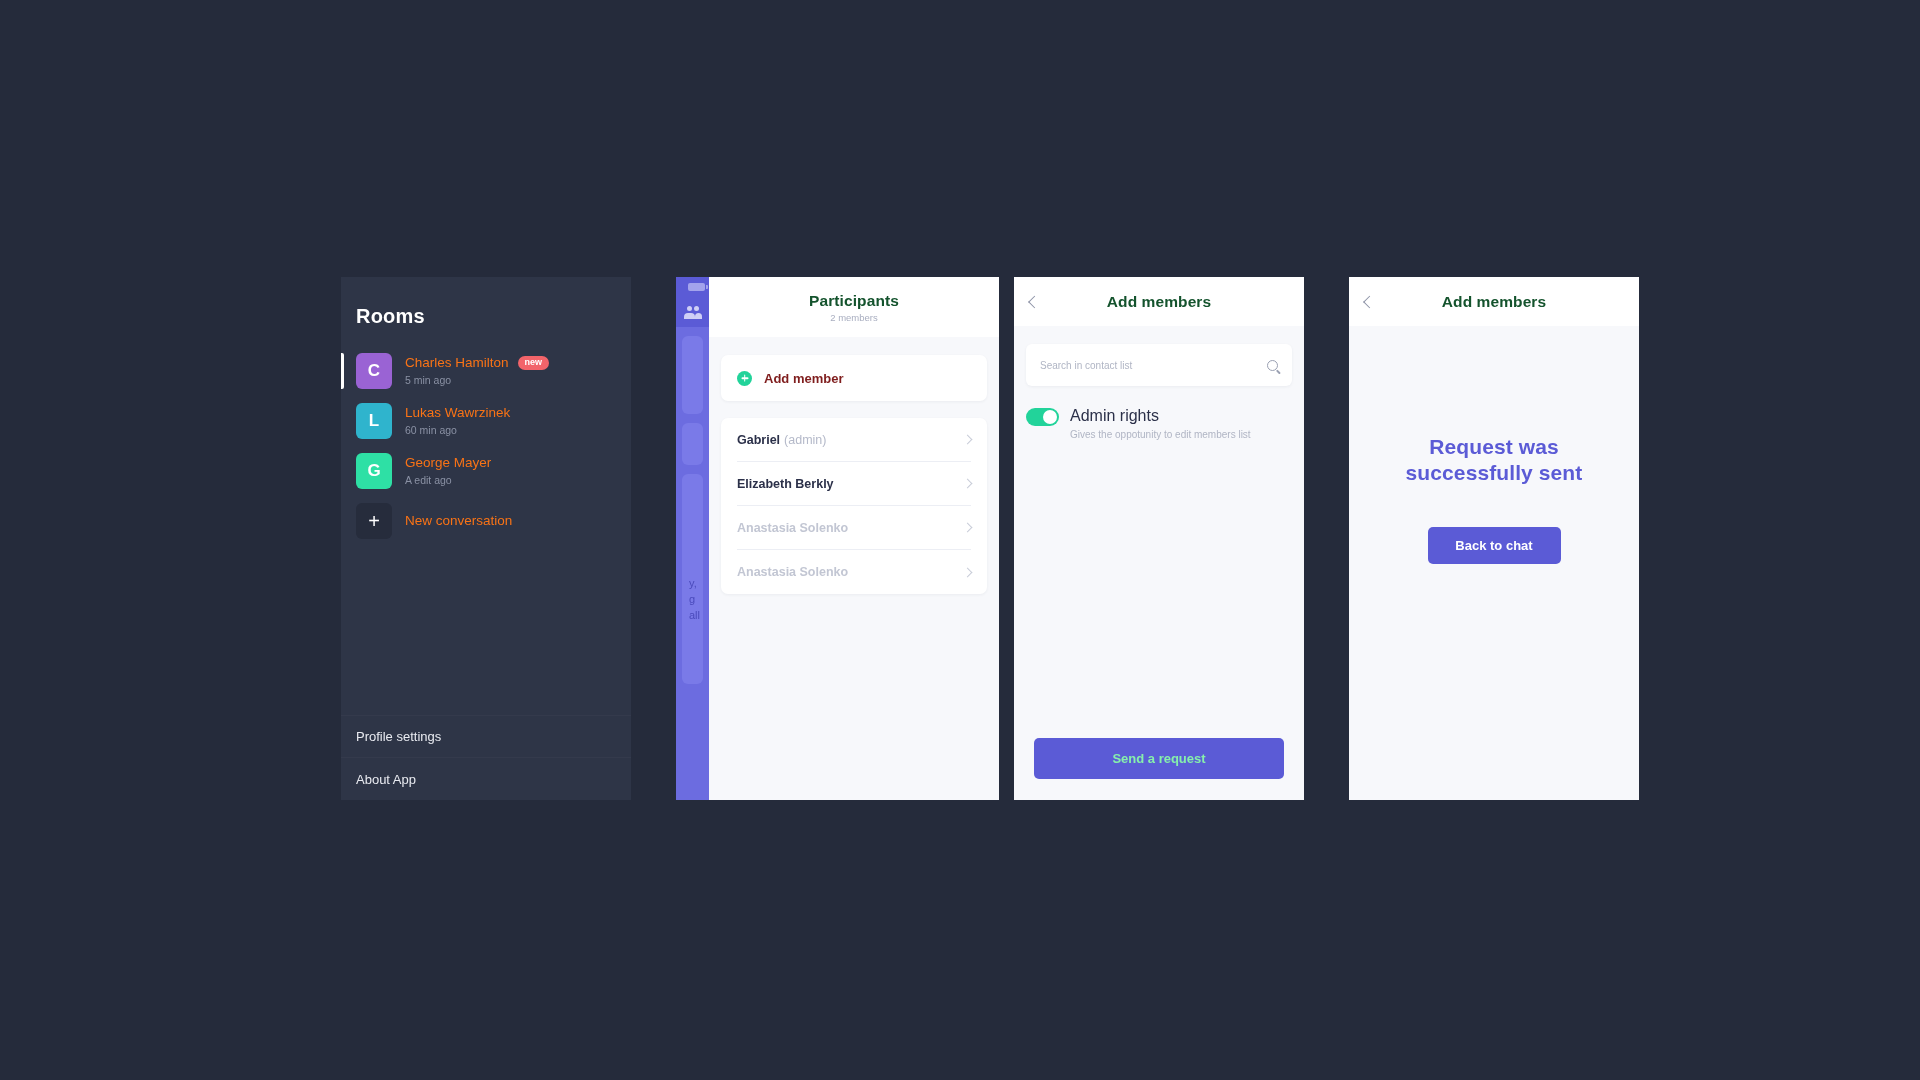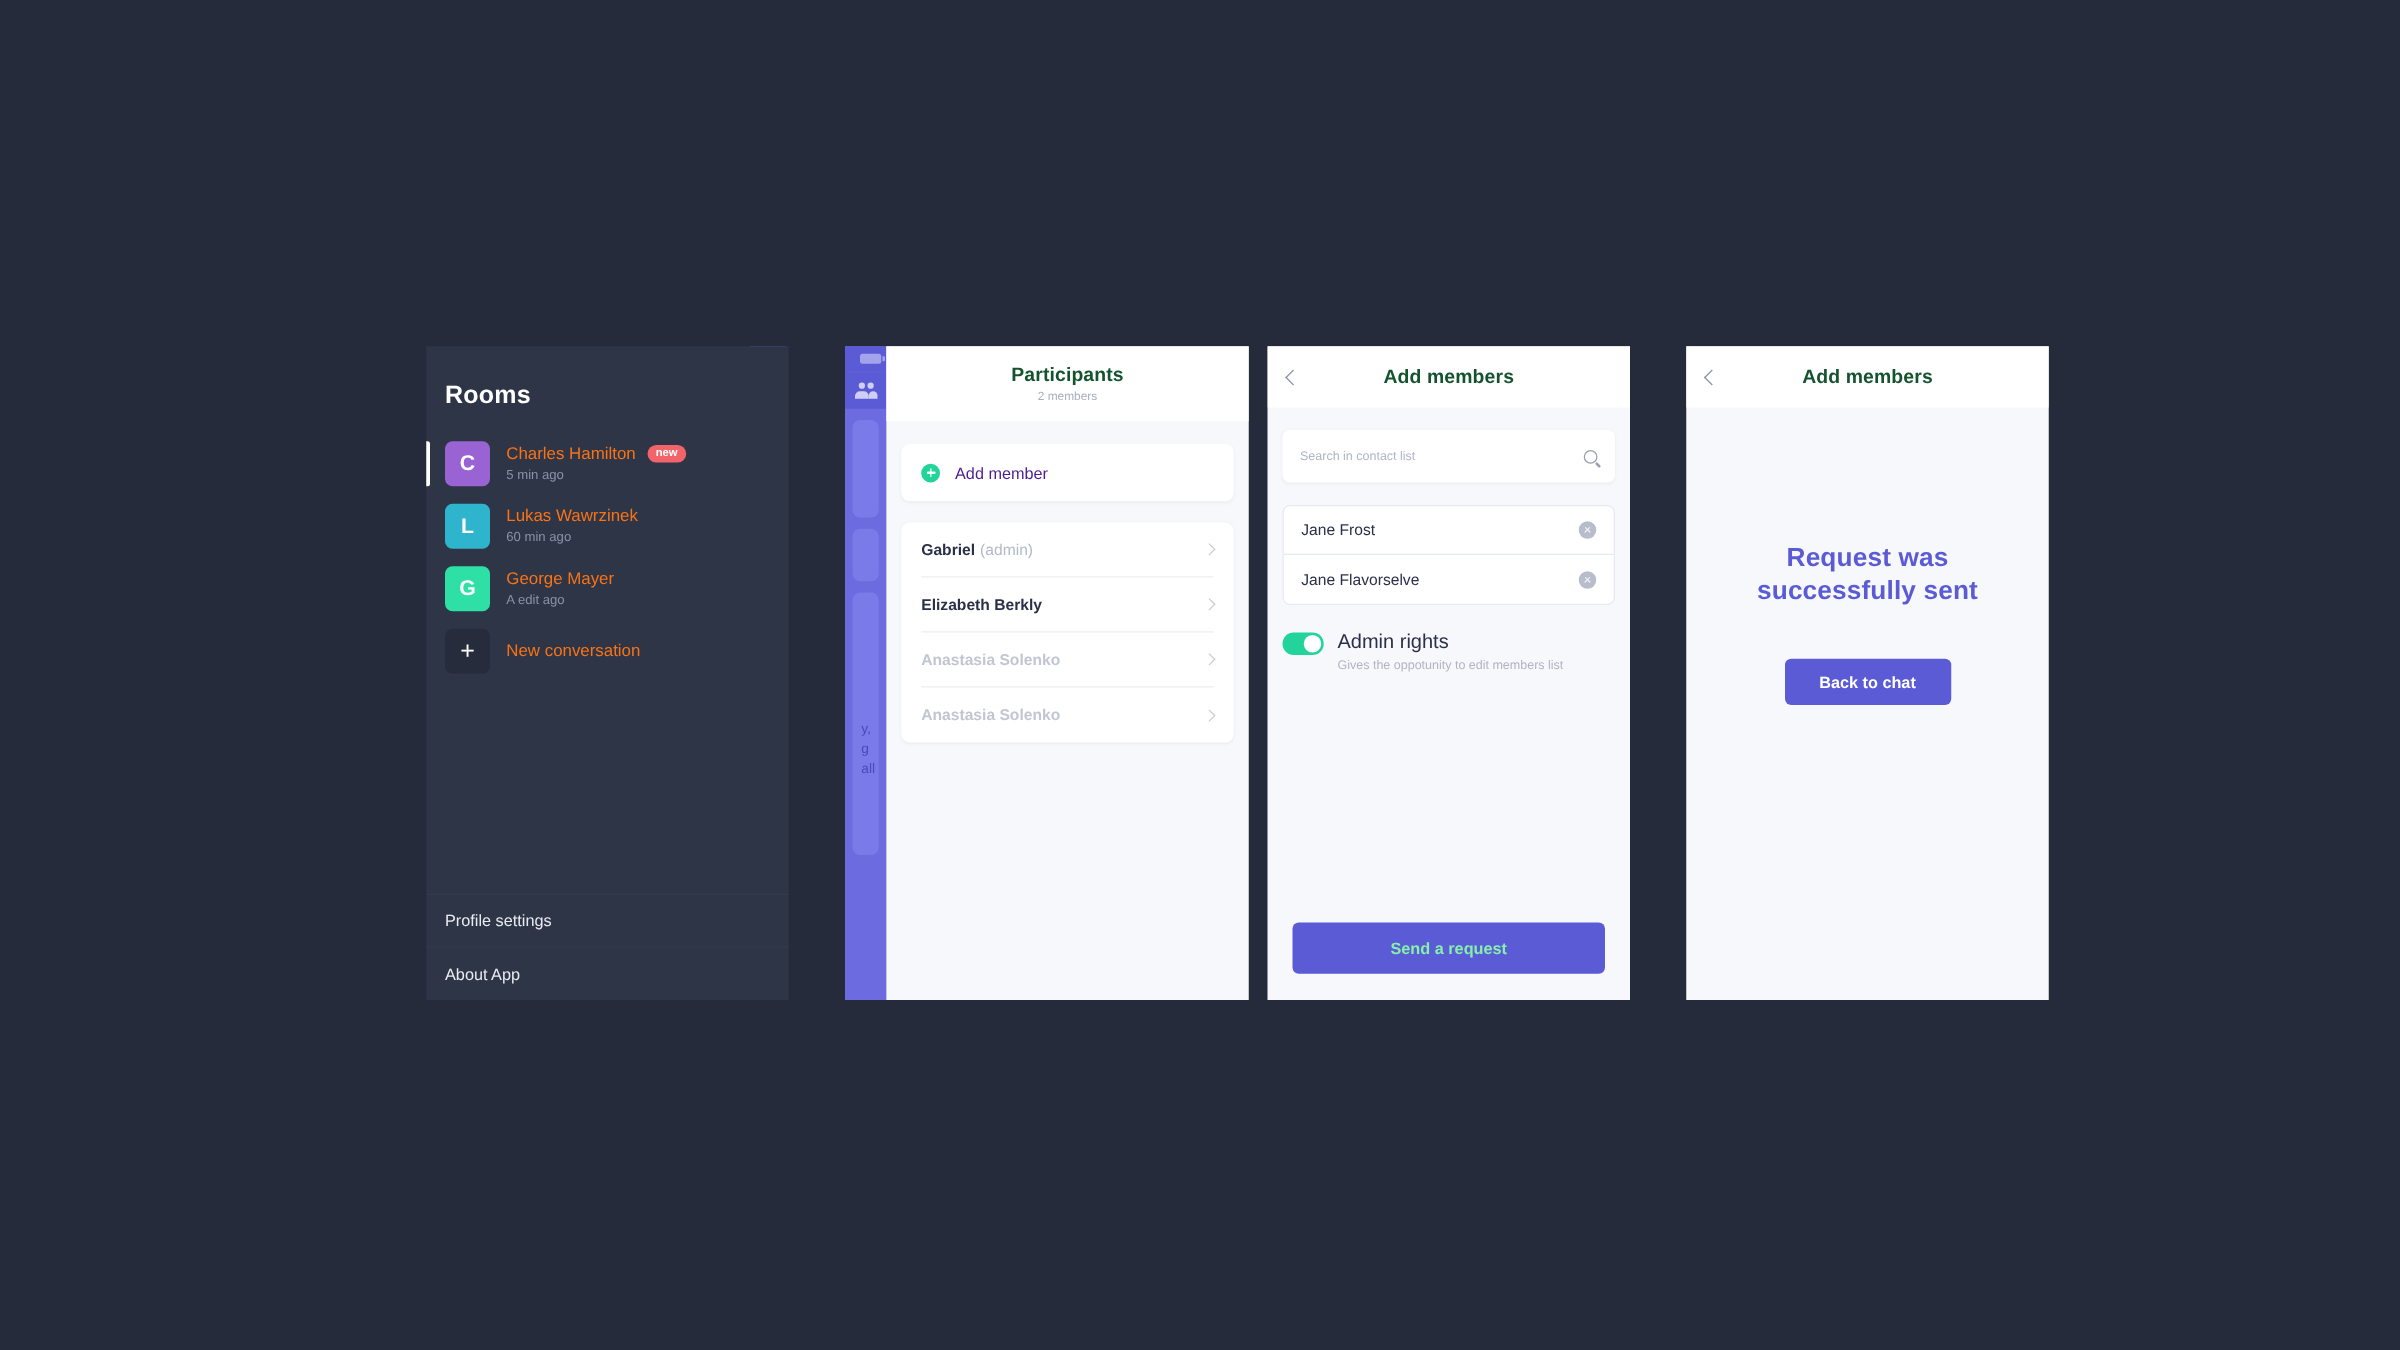--- a/index.html
+++ b/index.html
@@ -133,21 +133,21 @@
   .plus-circle {
     width: 15px; height: 15px; border-radius: 50%; background: #22d39a;
     position: relative; flex: 0 0 auto;
   }
   .plus-circle::before,.plus-circle::after{
     content:""; position:absolute; background:#fff; border-radius:1px;
     left:50%; top:50%; transform: translate(-50%,-50%);
   }
   .plus-circle::before{width:7px;height:1.6px;}
   .plus-circle::after{width:1.6px;height:7px;}
-  .add-label { margin-left: 12px; font-size: 13px; font-weight: normal; color: #4c1d95; }
+  .add-label { margin-left: 12px; font-size: 13px; font-weight: bold; color: #7f1d1d; }
   .card.members { margin-top: 17px; padding: 0 16px; }
   .member-row {
     height: 44px; display:flex; align-items:center; justify-content: space-between;
     border-bottom: 1px solid #eceef4;
   }
   .member-row:last-child { border-bottom: none; }
   .member-name { font-size: 12.5px; font-weight: bold; color: #2b3049; }
   .member-name .tag { color: #b4b9c9; font-weight: normal; margin-left: 4px; }
   .member-row.dim .member-name { color: #c2c6d3; font-weight: bold; }
   .row-chevron {
@@ -398,30 +398,20 @@
     <div class="phone-header">
       <div class="back-chevron"></div>
       <div class="ph-title">Add members</div>
     </div>
 
     <div class="search-box">
       <input class="search-input" type="text" value="" placeholder="Search in contact list" style="">
       <div class="mag"></div>
     </div>
 
-    <div class="selected-list">
-      <div class="sel-row">
-        <div class="sel-name">Jane Frost</div>
-        <div class="x-circle"></div>
-      </div>
-      <div class="sel-row">
-        <div class="sel-name">Jane Flavorselve</div>
-        <div class="x-circle"></div>
-      </div>
-    </div>
 
     <div class="admin-block">
       <div class="toggle">
         <div class="knob"></div>
       </div>
       <div class="admin-text">
         <div class="admin-title">Admin rights</div>
         <div class="admin-desc">Gives the oppotunity to edit members list</div>
       </div>
     </div>

